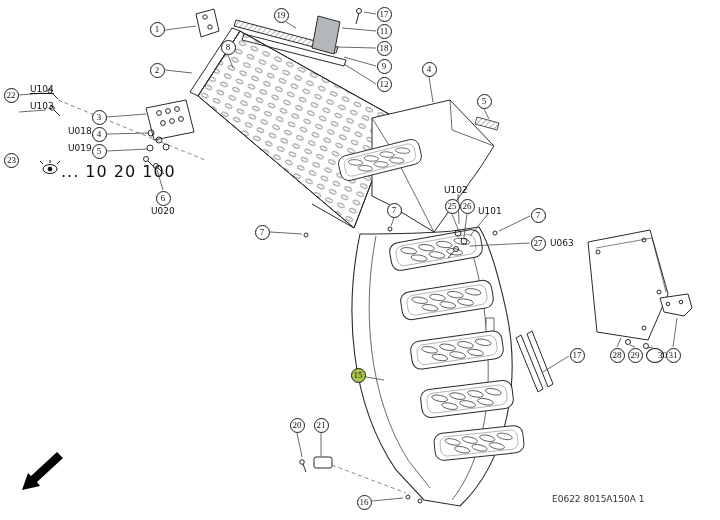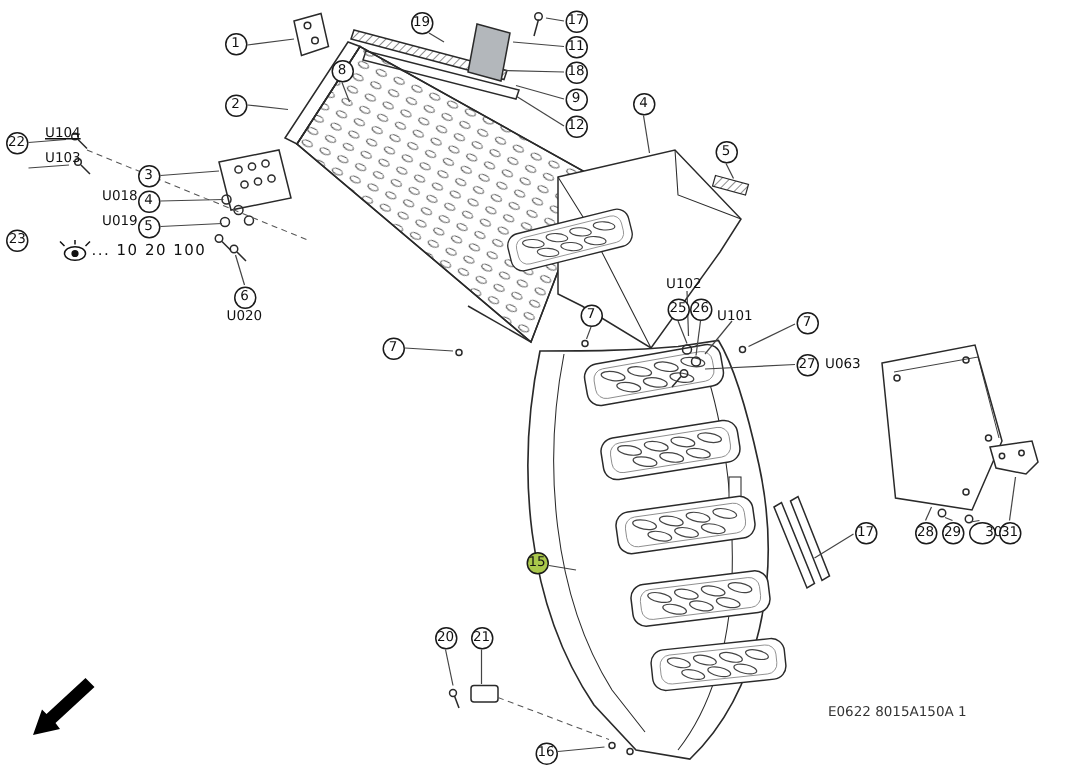--- a/index.html
+++ b/index.html
@@ -6,32 +6,32 @@
   .canvas {
     position:relative; width:720px; height:520px; background:#ffffff;
     overflow:hidden; font-family:"DejaVu Sans", sans-serif;
   }
   svg.art { position:absolute; left:0; top:0; z-index:1; }
   .callout {
     position:absolute; width:15px; height:15px; box-sizing:border-box;
     border:1.3px solid #1a1a1a; border-radius:50%; background:#fff;
     color:#111; font-size:9px; line-height:1;
     display:flex; align-items:center; justify-content:center;
-    z-index:3; cursor:pointer; user-select:none;
+    z-index:3; cursor:pointer; user-select:none;font-family:Liberation Serif, serif;
   }
   .callout.highlighted { background: var(--hl, #a9c74b); }
   .part-label {
     position:absolute; font-size:9px; color:#111; z-index:2; white-space:nowrap;
   }
   .vis-note {
-    position:absolute; left:61px; top:162px; font-size:10px; color:#111;
+    position:absolute; left:61px; top:162px; font-size:16px; color:#111;
     z-index:2; letter-spacing:1px;
   }
   .doc-code {
-    position:absolute; left:552px; top:470px; font-size:9px; color:#333; z-index:2;
+    position:absolute; left:552px; top:494px; font-size:9px; color:#333; z-index:2;
   }
 </style>
 </head>
 <body>
 
 <div class="canvas">
 
   <svg class="art" width="720" height="520" viewBox="0 0 720 520">
     <defs>
       <pattern id="holes" width="13" height="9" patternUnits="userSpaceOnUse" patternTransform="rotate(24)">

